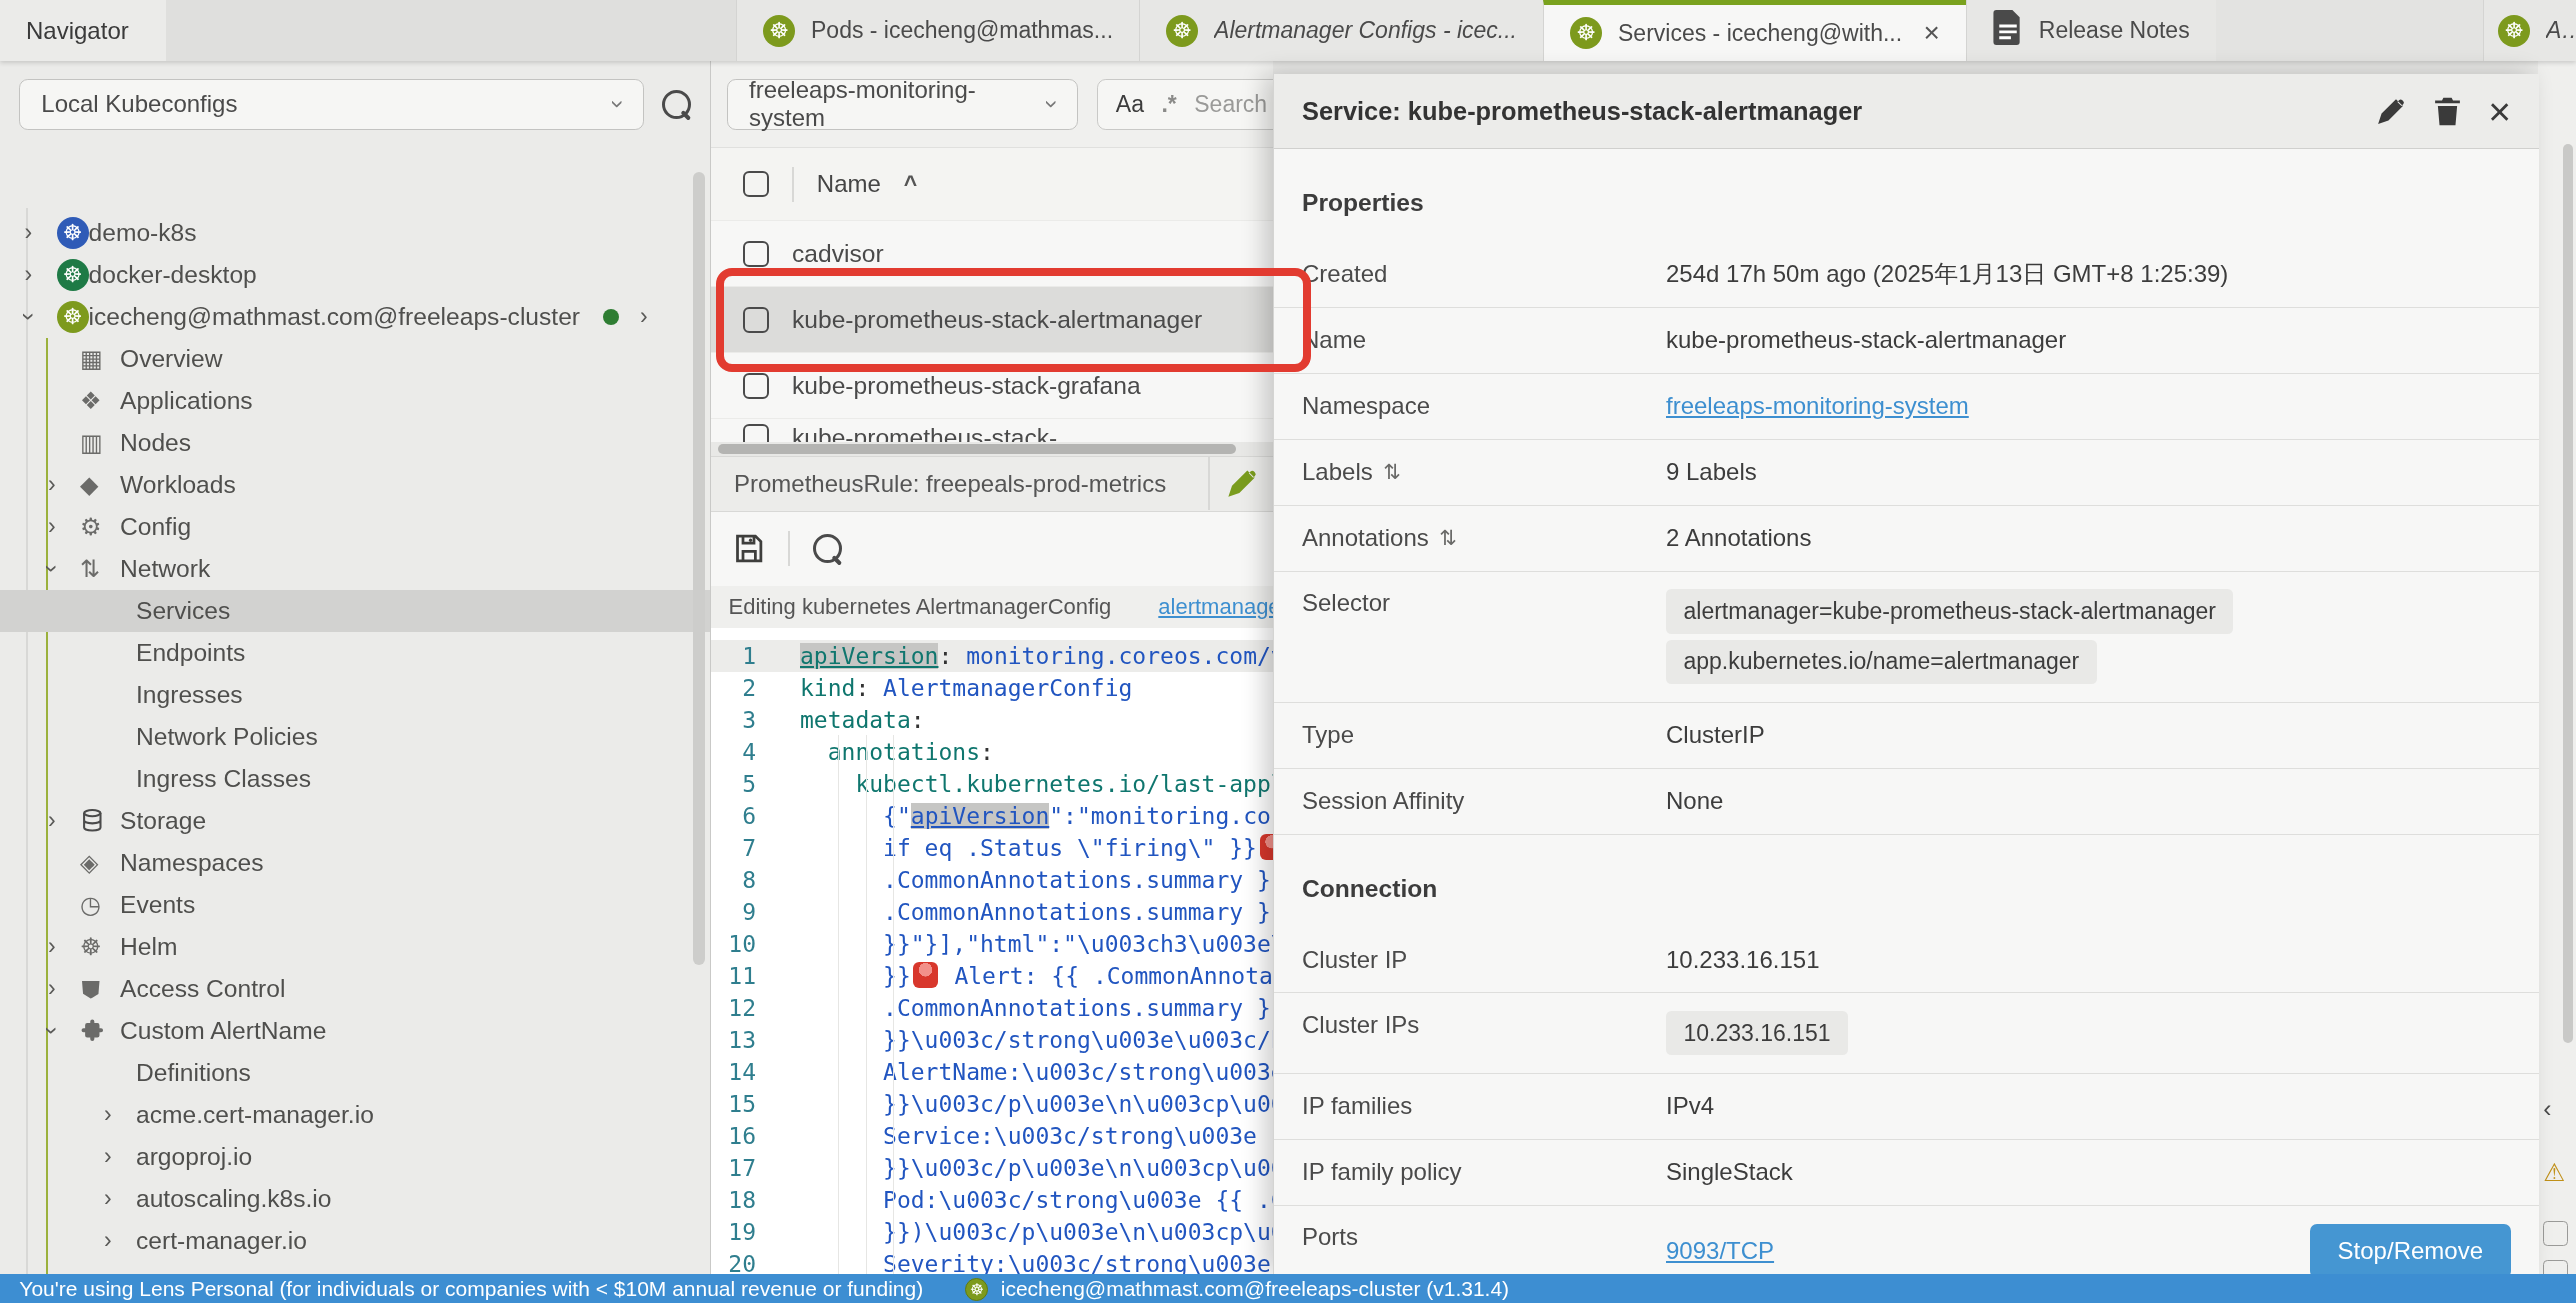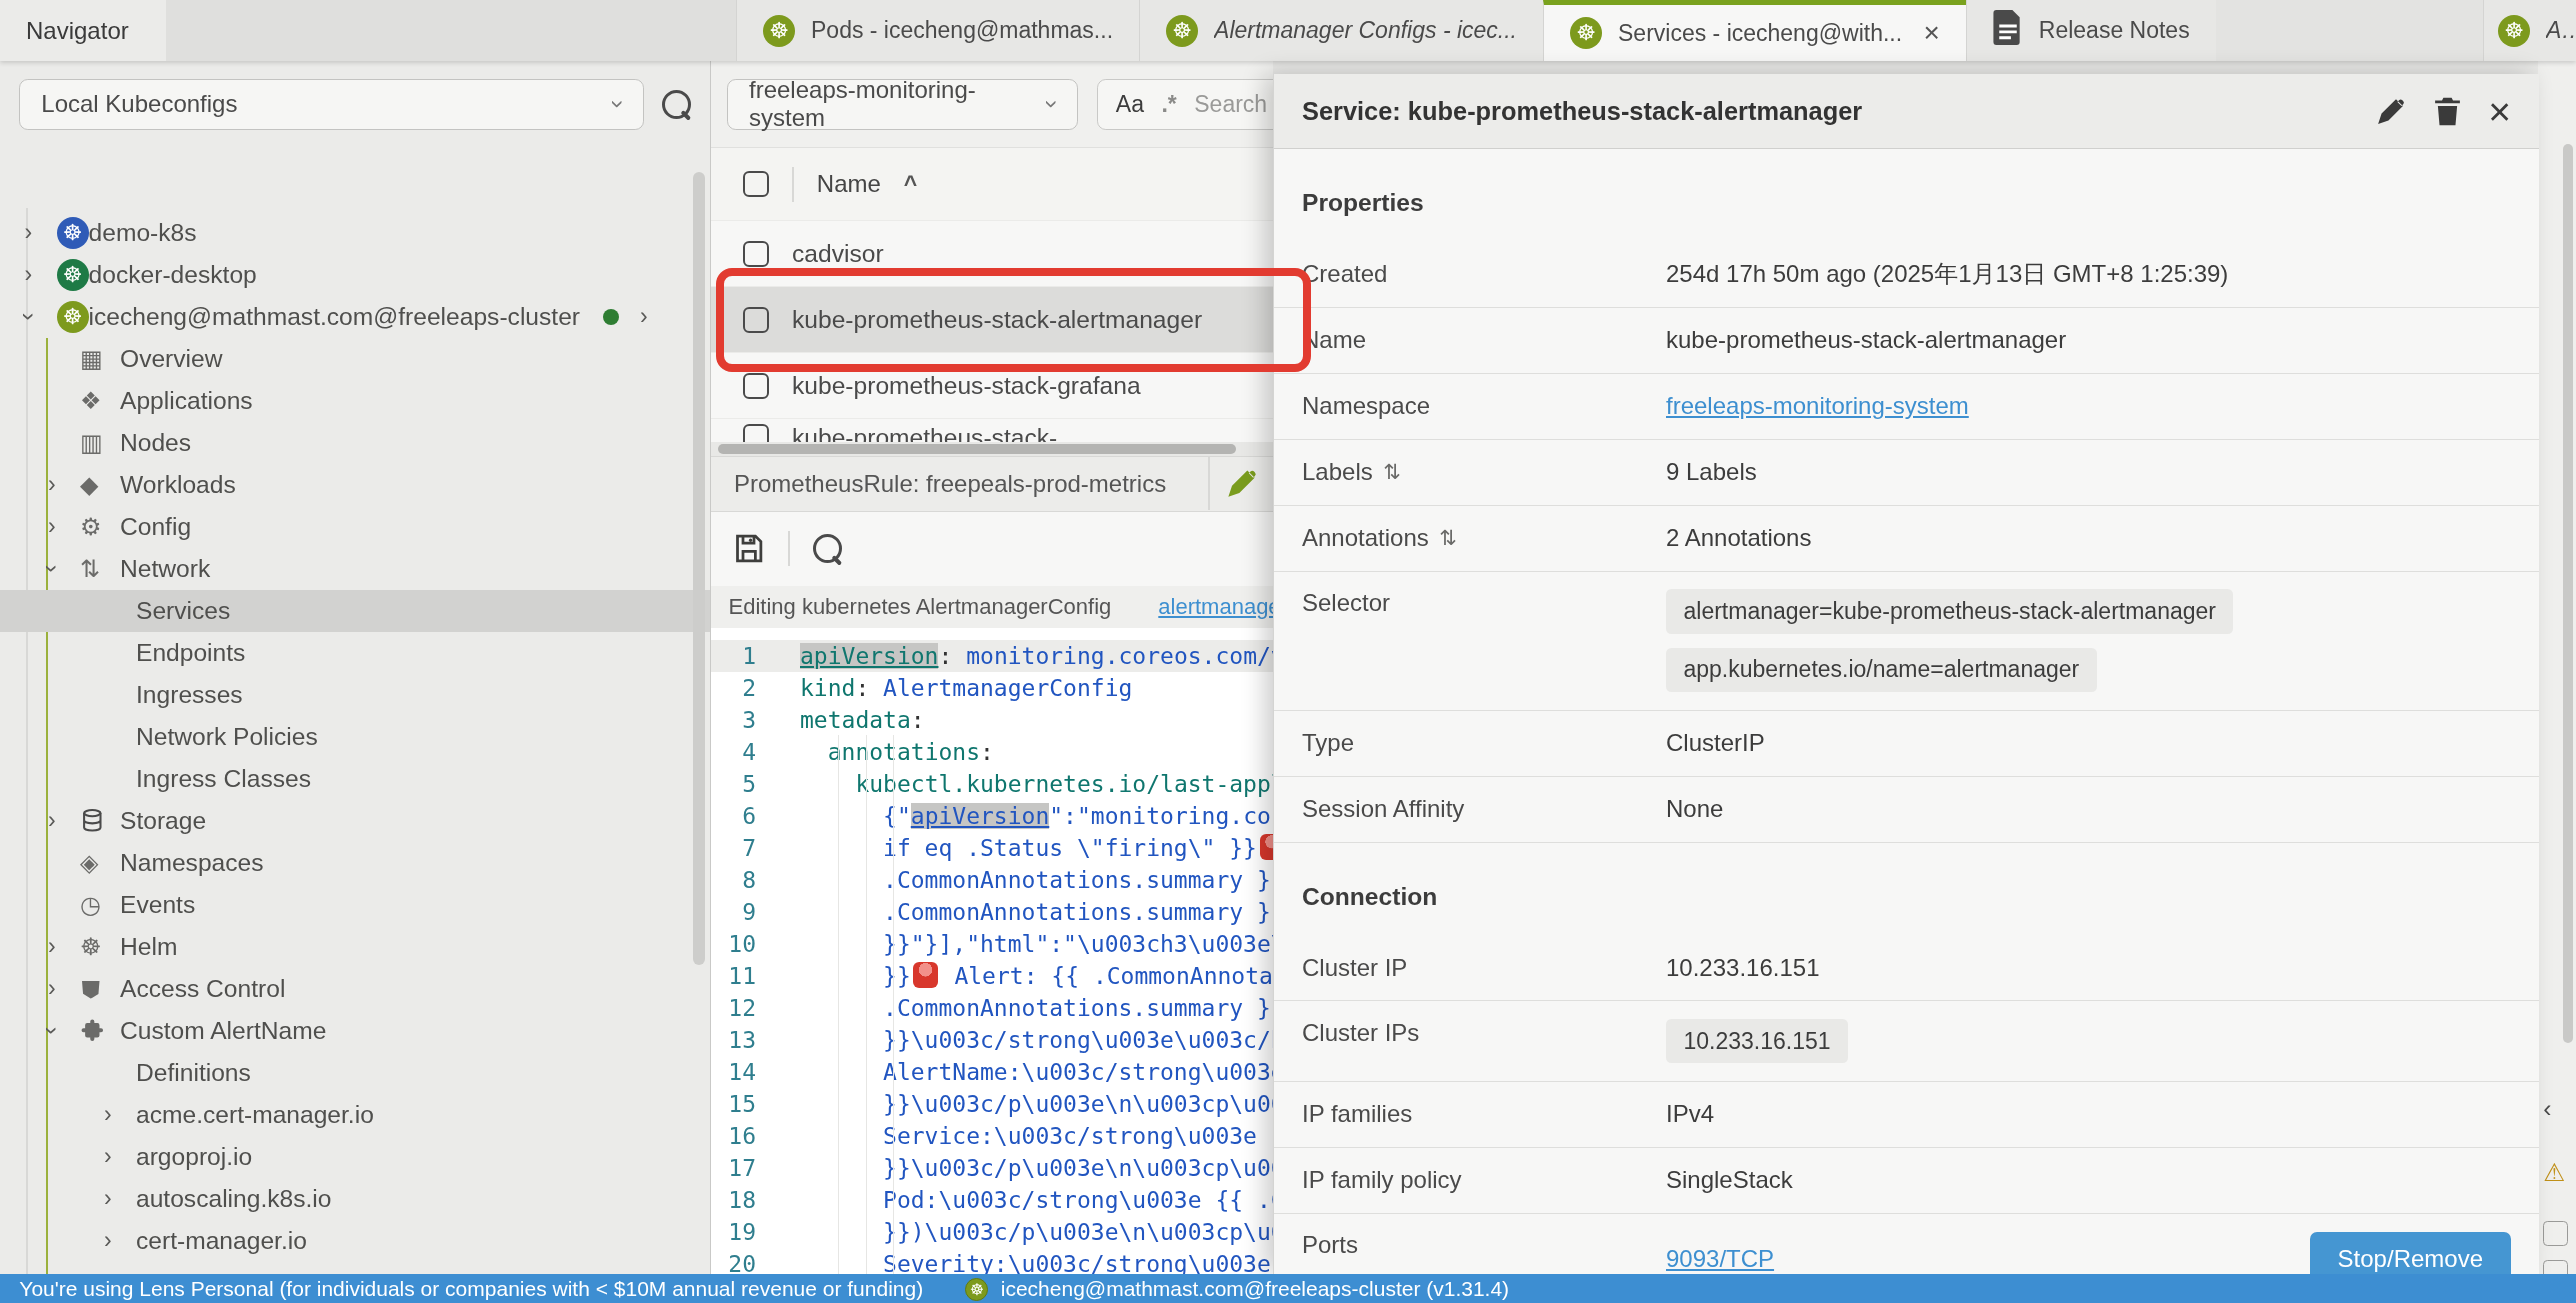--- a/index.html
+++ b/index.html
@@ -108,21 +108,21 @@
   .dh-ic{width:33px;height:33px;flex:0 0 auto;}
   .dclose{font-size:39px;color:#3a3a3a;line-height:1;}
   .dbody{flex:1;overflow:hidden;position:relative;}
   .sect-title{font-size:24.6px;font-weight:bold;color:#3c3c3c;padding:40px 28px 24.6px;}
   .drow{display:flex;align-items:center;min-height:66px;padding:0 28px;border-bottom:0.9px solid #dededc;box-sizing:border-box;}
   .drow.tall{align-items:flex-start;padding-top:17.5px;padding-bottom:17.5px;}
   .dlabel{width:364px;flex:0 0 auto;font-size:24px;color:#4a4a4a;display:flex;align-items:center;gap:10.5px;}
   .dsort{font-size:21px;color:#6a6a68;}
   .dvalue{font-size:24px;color:#3c3c3c;}
   .dvalue a{color:var(--link-blue,#3d8fd0);text-decoration:underline;}
-  .badges{display:flex;flex-direction:column;gap:14px;align-items:flex-start;}
+  .badges{display:flex;flex-direction:column;gap:6px;align-items:flex-start;}
   .badge{background:#e9e9e7;border-radius:5.3px;padding:8.8px 17.5px;font-size:23px;color:#3c3c3c;}
   .ports{display:flex;flex-direction:column;gap:16px;flex:1;}
   .port-line{display:flex;align-items:center;justify-content:space-between;height:56px;}
   .port-line a{font-size:24px;color:var(--link-blue,#3d8fd0);text-decoration:underline;}
   .btn{height:54px;padding:0 28px;border:none;border-radius:7px;background:var(--button-blue,#4596d2);
        color:#fff;font-size:24px;font-family:"Liberation Sans",sans-serif;}
   
   #red-box{position:absolute;left:716px;top:268px;width:579px;height:88px;border:8.8px solid var(--annotation-red,#e23b30);
            border-radius:16px;z-index:80;pointer-events:none;}
   .sb-scroll{position:absolute;left:693px;top:172px;width:12.3px;height:793px;background:#cdcdcb;border-radius:6.1px;z-index:11;}

